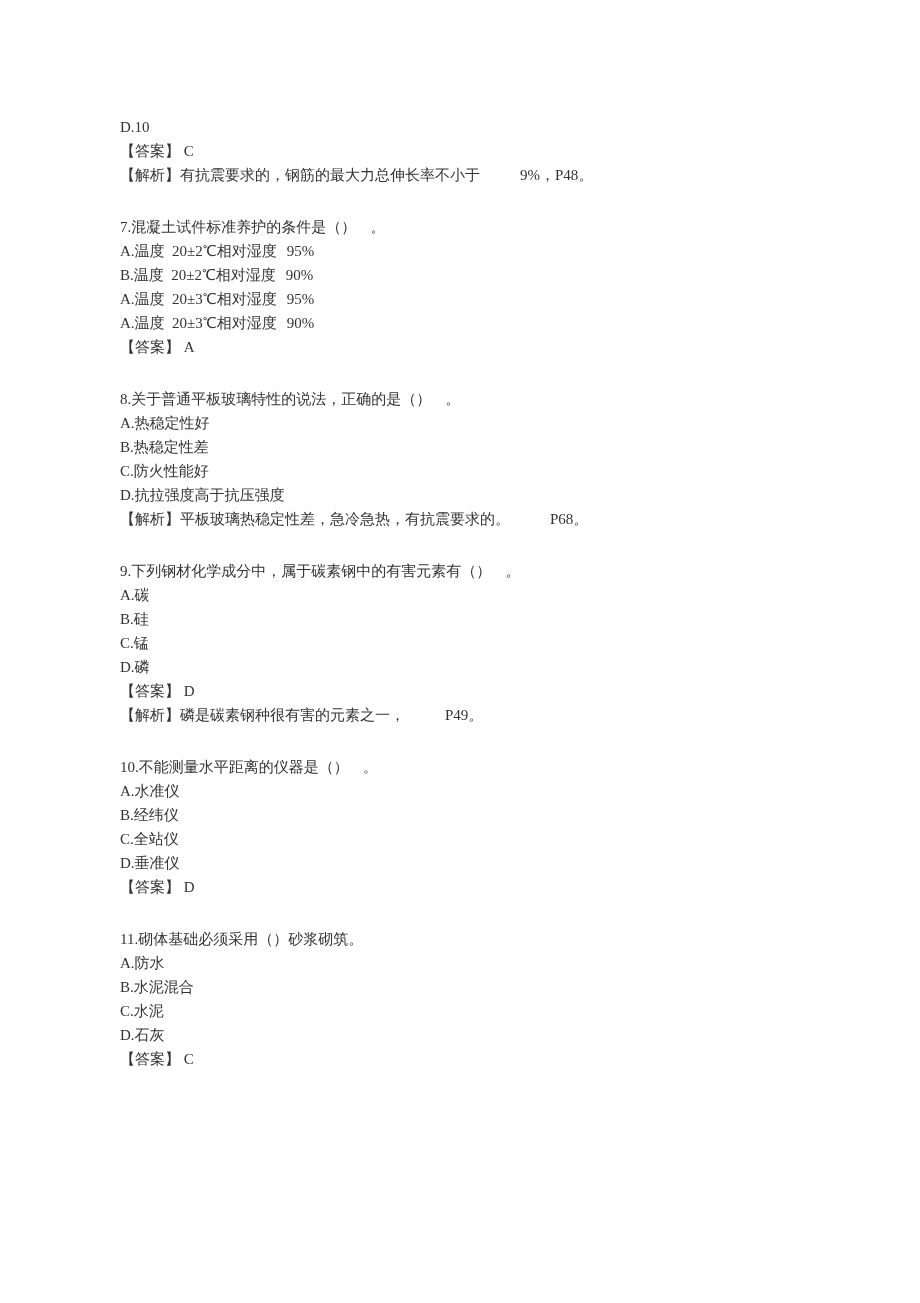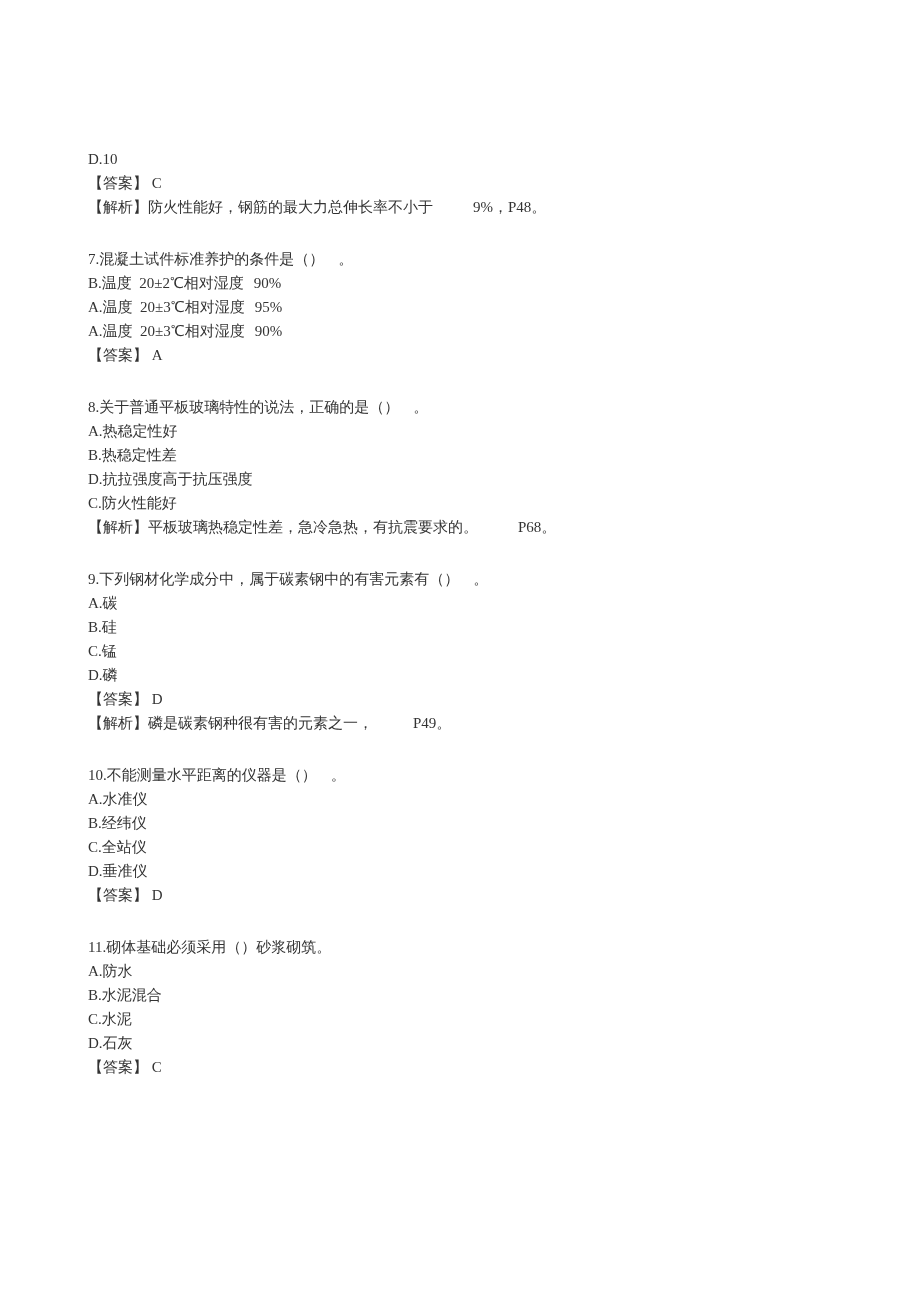--- a/index.html
+++ b/index.html
@@ -5,60 +5,60 @@
   body {
     margin: 0;
     padding: 0;
     background: #ffffff;
     font-family: "SimSun", "宋体", serif;
     font-size: 15px;
     color: #333;
     width: 920px;
   }
   .page {
-    padding: 115px 124px 60px 88px;
+    padding: 115px 124px 60px 120px;
     line-height: 1.6;
-    margin-top: 32px;
   }
   .line {
     margin: 0;
     white-space: pre-wrap;
   }
   .block {
     margin-bottom: 28px;
   }
   .gap-small { display:inline-block; width: 40px; }
   .gap-wide { display:inline-block; width: 14px; }
   .inline-space { display:inline-block; width: 10px; }
 </style>
 </head>
 <body>
 
 <div class="page">
 
   <div class="block">
     <p class="line">D.10</p>
     <p class="line"><span>【答案】</span><span> C</span></p>
-    <p class="line"><span>【解析】</span><span>防火性能好，钢筋的最大力总伸长率不小于</span><span class="gap-small"></span><span>9%，P48。</span></p>
+    <p class="line"><span>【解析】</span><span>有抗震要求的，钢筋的最大力总伸长率不小于</span><span class="gap-small"></span><span>9%，P48。</span></p>
   </div>
 
   <div class="block">
     <p class="line"><span>7.混凝土试件标准养护的条件是（）</span><span class="gap-wide"></span><span>。</span></p>
+    <p class="line"><span>A.温度  20±2℃相对湿度</span><span class="inline-space"></span><span>95%</span></p>
     <p class="line"><span>B.温度  20±2℃相对湿度</span><span class="inline-space"></span><span>90%</span></p>
     <p class="line"><span>A.温度  20±3℃相对湿度</span><span class="inline-space"></span><span>95%</span></p>
     <p class="line"><span>A.温度  20±3℃相对湿度</span><span class="inline-space"></span><span>90%</span></p>
     <p class="line"><span>【答案】</span><span> A</span></p>
   </div>
 
   <div class="block">
     <p class="line"><span>8.关于普通平板玻璃特性的说法，正确的是（）</span><span class="gap-wide"></span><span>。</span></p>
     <p class="line">A.热稳定性好</p>
     <p class="line">B.热稳定性差</p>
+    <p class="line">C.防火性能好</p>
     <p class="line">D.抗拉强度高于抗压强度</p>
-    <p class="line">C.防火性能好</p>
     <p class="line"><span>【解析】</span><span>平板玻璃热稳定性差，急冷急热，有抗震要求的。</span><span class="gap-small"></span><span>P68。</span></p>
   </div>
 
   <div class="block">
     <p class="line"><span>9.下列钢材化学成分中，属于碳素钢中的有害元素有（）</span><span class="gap-wide"></span><span>。</span></p>
     <p class="line">A.碳</p>
     <p class="line">B.硅</p>
     <p class="line">C.锰</p>
     <p class="line">D.磷</p>
     <p class="line"><span>【答案】</span><span> D</span></p>

